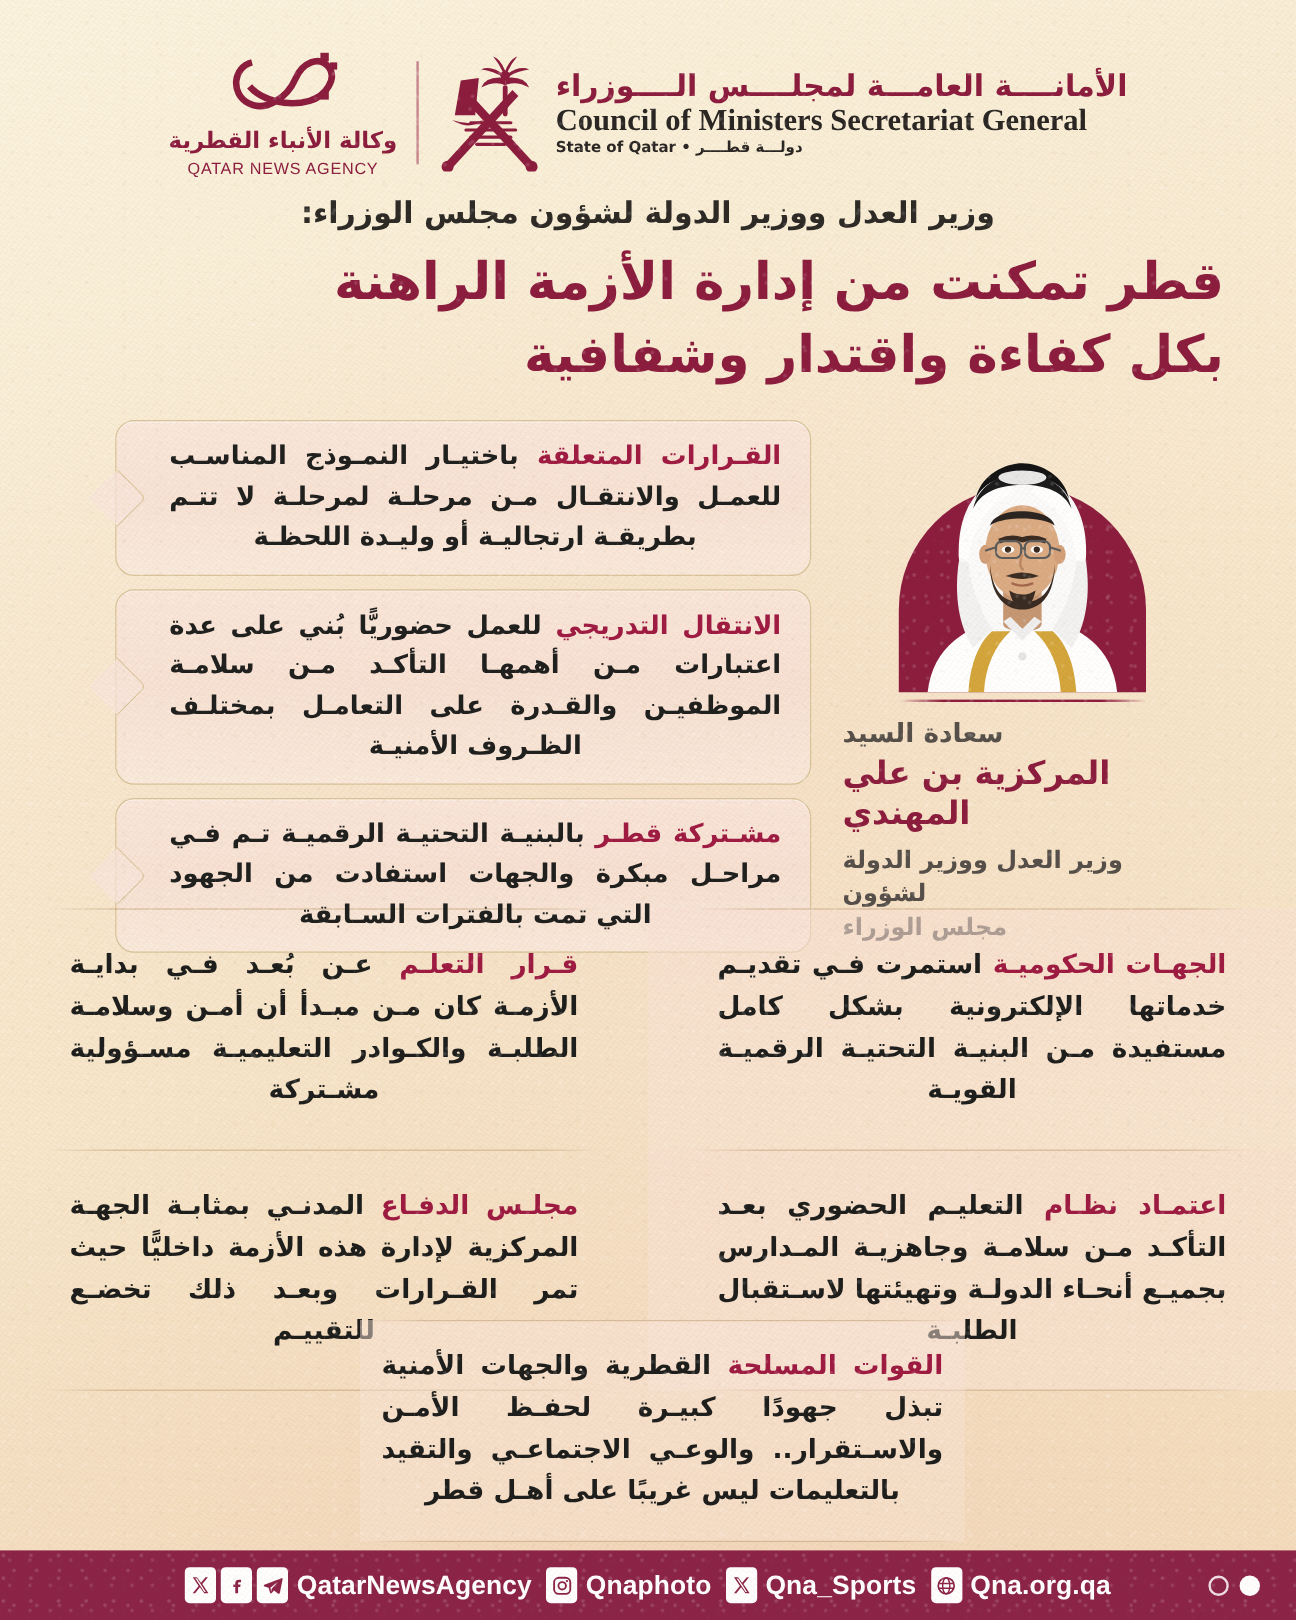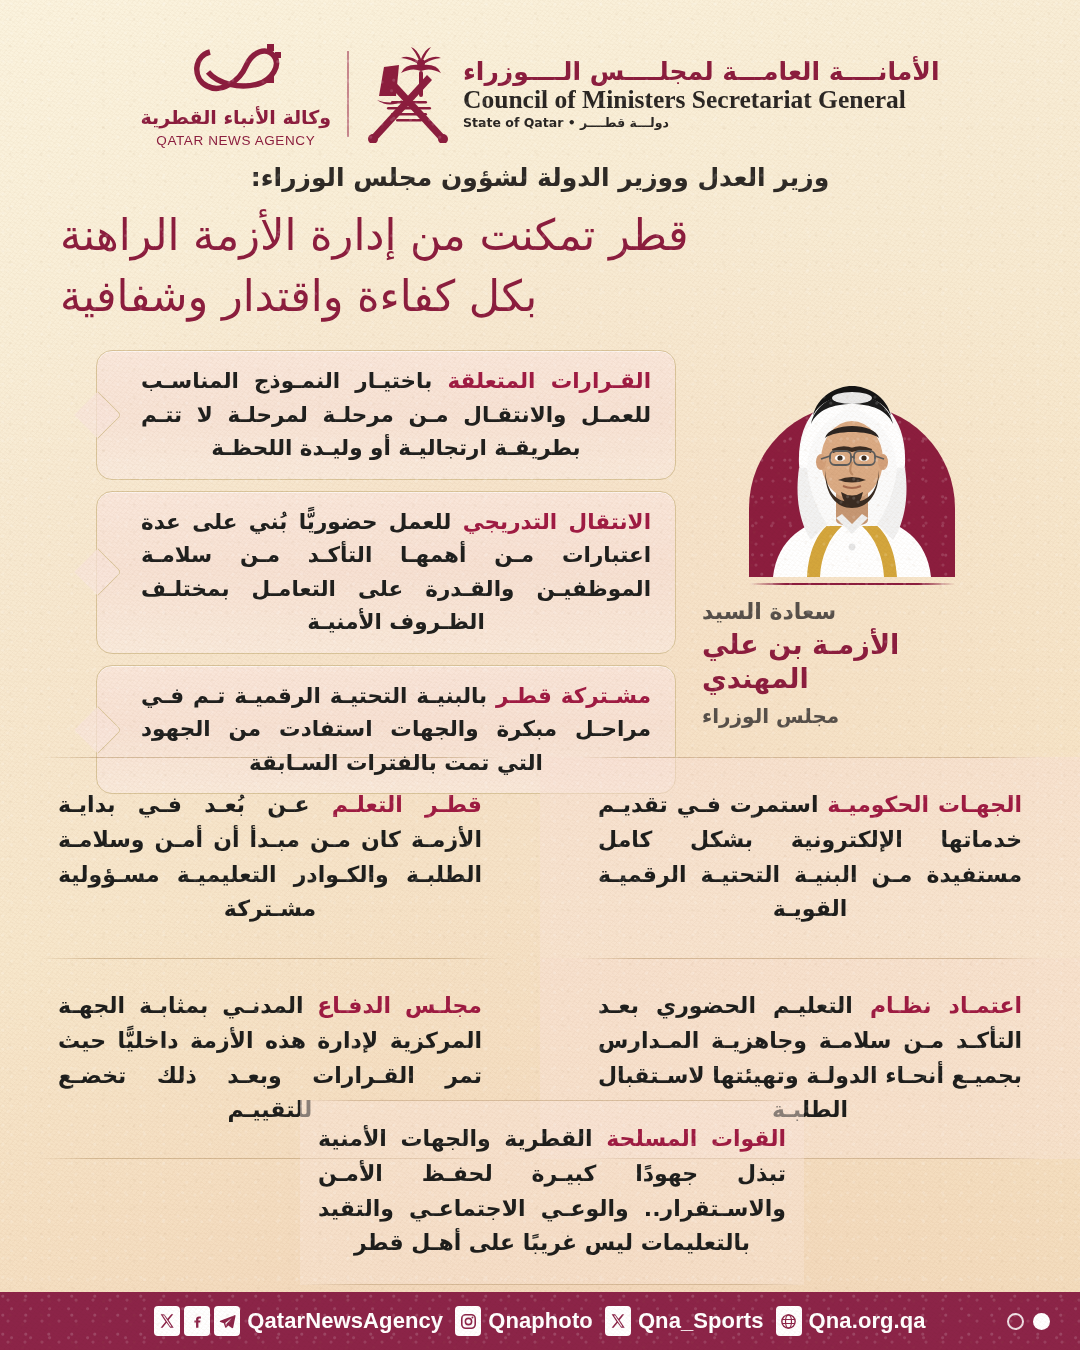--- a/index.html
+++ b/index.html
@@ -131,23 +131,23 @@
     top: 163px; left: 0; right: 0;
     text-align: center;
     font-size: 25px;
     font-weight: 700;
     color: #2e2a26;
     letter-spacing: 0;
   }
   .headline {
     position: absolute;
     top: 205px; left: 60px; right: 60px;
-    text-align: left;
+    text-align: right;
     font-size: 43px;
-    font-weight: 400;
+    font-weight: 700;
     color: #8c1d3e;
     line-height: 1.42;
     letter-spacing: 0px;
   }
 
   
   .callouts {
     position: absolute;
     top: 350px;
     right: 404px;
@@ -487,34 +487,35 @@
           <path d="M74 52 C78 32 98 22 115 22 C132 22 152 32 156 52 C150 38 134 32 115 32 C96 32 80 38 74 52 Z" fill="#1c1c1c"></path>
           <ellipse cx="115" cy="26" rx="20" ry="6" fill="#ffffff" opacity=".9"></ellipse>
 
           <path d="M99 146 l16 16 l16 -16 l-6 -4 l-10 10 l-10 -10 Z" fill="#efefef"></path>
           <circle cx="115" cy="175" r="3.4" fill="#e6e6e6"></circle>
         </g>
       </svg>
     </div>
     <div class="name-rule"></div>
     <div class="honorific">سعادة السيد</div>
-    <div class="person-name">الأزمـة بن علي المهندي</div>
+    <div class="person-name">المركزية بن علي المهندي</div>
     <div class="person-title">
+      <div>وزير العدل ووزير الدولة لشؤون</div>
       <div>مجلس الوزراء</div>
     </div>
   </div>
 
   <div class="grid">
 
     <div class="cell tint">
       <div class="cell-text"><span class="hl">الجهـات الحكوميـة</span><span> استمرت فـي تقديـم خدماتها الإلكترونية بشكل كامل مستفيدة مـن البنيـة التحتيـة الرقميـة القويـة</span></div>
     </div>
 
     <div class="cell">
-      <div class="cell-text"><span class="hl">قطـر التعلـم</span><span> عـن بُعـد فـي بدايـة الأزمـة كان مـن مبـدأ أن أمـن وسلامـة الطلبـة والكـوادر التعليميـة مسـؤولية مشـتركة</span></div>
+      <div class="cell-text"><span class="hl">قـرار التعلـم</span><span> عـن بُعـد فـي بدايـة الأزمـة كان مـن مبـدأ أن أمـن وسلامـة الطلبـة والكـوادر التعليميـة مسـؤولية مشـتركة</span></div>
     </div>
 
     <div class="cell tint lastrow">
       <div class="cell-text"><span class="hl">اعتمـاد نظـام</span><span> التعليـم الحضوري بعـد التأكـد مـن سلامـة وجاهزيـة المـدارس بجميـع أنحـاء الدولـة وتهيئتها لاسـتقبال الطلبـة</span></div>
     </div>
 
     <div class="cell lastrow">
       <div class="cell-text"><span class="hl">مجلـس الدفـاع</span><span> المدنـي بمثابـة الجهـة المركزية لإدارة هذه الأزمة داخليًّا حيث تمر القـرارات وبعـد ذلك تخضـع للتقييـم</span></div>
     </div>
 

